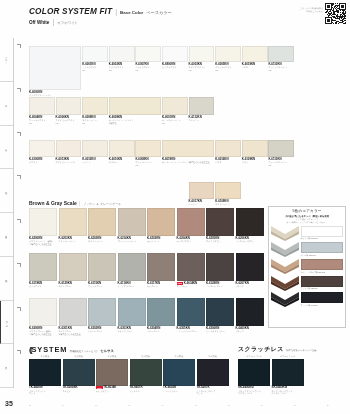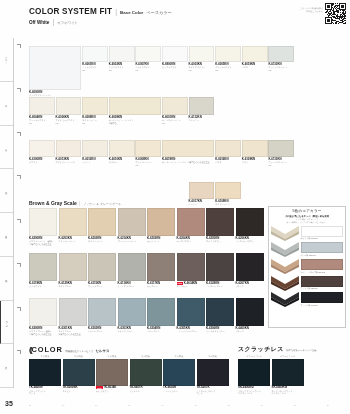--- a/index.html
+++ b/index.html
@@ -35,21 +35,21 @@
     border-top: .5px solid #9a9a9a; border-right: .5px solid #9a9a9a;
   }
   .page-num {
     position: absolute; left: 5px; bottom: 7px;
     font-size: 7px; font-weight: bold; color: #2c2c2c;
   }
 
   
   .hdr { position: absolute; left: 29px; top: 7px; }
   .hdr-row { display: flex; align-items: baseline; gap: 3px; }
-  .hdr-title { font-size: 8.2px; font-weight: bold; letter-spacing: .2px; color: #1c1c1c; }
+  .hdr-title { font-size: 8.2px; font-weight: bold; letter-spacing: .2px; color: #1c1c1c; font-style: italic; }
   .hdr-div { font-size: 7px; color: #b4b4b4; }
   .hdr-sub-en { font-size: 4.4px; font-weight: bold; color: #333; }
   .hdr-sub-jp { font-size: 4.2px; color: #555; }
   .hdr-row2 { display: flex; align-items: baseline; gap: 3px; margin-top: 1.5px; }
   .hdr-name { font-size: 4.6px; font-weight: bold; color: #222; }
   .hdr-name-jp { font-size: 3.4px; color: #777; }
 
   .qr-wrap { position: absolute; right: 4px; top: 3px; display: flex; align-items: flex-start; gap: 2px; }
   .qr-note { font-size: 2.1px; color: #8d8d8d; line-height: 1.5; text-align: right; padding-top: 4px; white-space: pre-line; }
   .qr { width: 21px; height: 21px; }
@@ -841,21 +841,21 @@
             <div class="core-sq" style="background: rgb(30, 34, 38);"></div>
             <div class="core-cap">ブラック系 6400KN</div>
           </div>
         </div>
       </div>
   </div>
 
   <div class="brand-head" style="left:29px; top:345px;">
     <span class="brand-logo">
       <span class="cc">((</span>
-      <span>COLOR</span>
+      <span>SYSTEM</span>
     </span>
     <span class="brand-tag">高機能化粧フィルム仕上げ</span>
     <span class="brand-jp">セルサス</span>
   </div>
 
   <div class="brand-head" style="left:238px; top:345px;">
     <span class="brand-head-jp">スクラッチレス</span>
     <span class="brand-tag">特殊な硬化コーティング仕様</span>
   </div>
 

